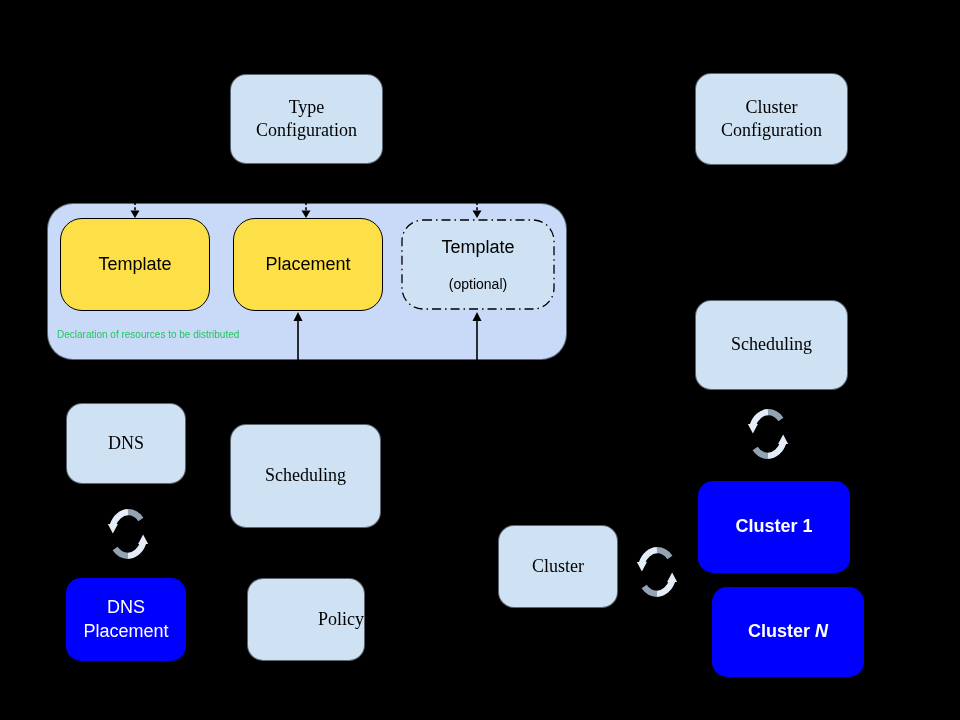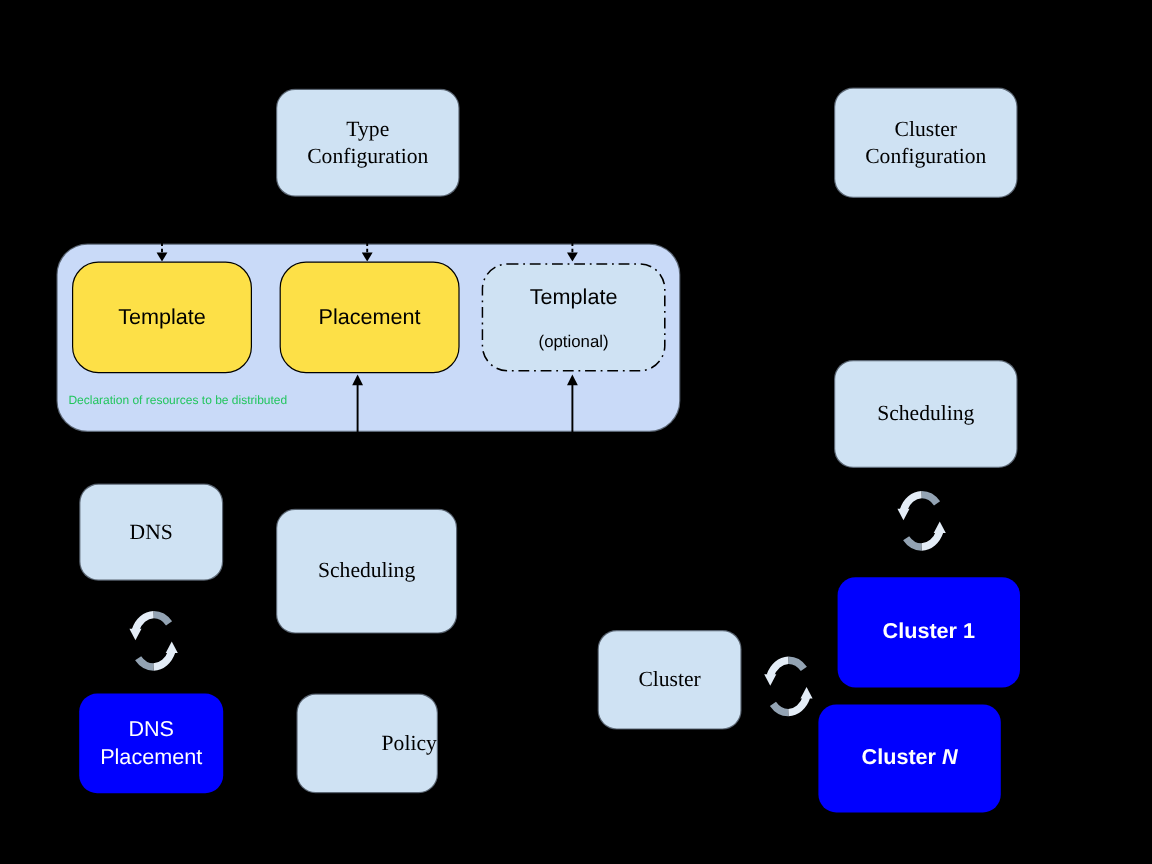--- a/index.html
+++ b/index.html
@@ -144,17 +144,17 @@
     <polygon points="14,42 32,42 23,59" fill="#e4edf7"></polygon>
     <path d="M 27 86 A 30 37 0 0 0 50 99" fill="none" stroke="#93a3b3" stroke-width="11"></path>
     <path d="M 50 99 A 30 37 0 0 0 77 76" fill="none" stroke="#e4edf7" stroke-width="11"></path>
     <polygon points="68,78 86,78 77,61" fill="#e4edf7"></polygon>
   </svg>
 
   <div class="node blue" style="left:698px; top:481px; width:152px; height:92px;">
     <div>Cluster 1</div>
   </div>
 
-  <div class="node blue" style="left:682px; top:587px; width:152px; height:90px;">
+  <div class="node blue" style="left:712px; top:587px; width:152px; height:90px;">
     <div><span>Cluster </span><i>N</i></div>
   </div>
 
 </div>
 
 </body></html>

